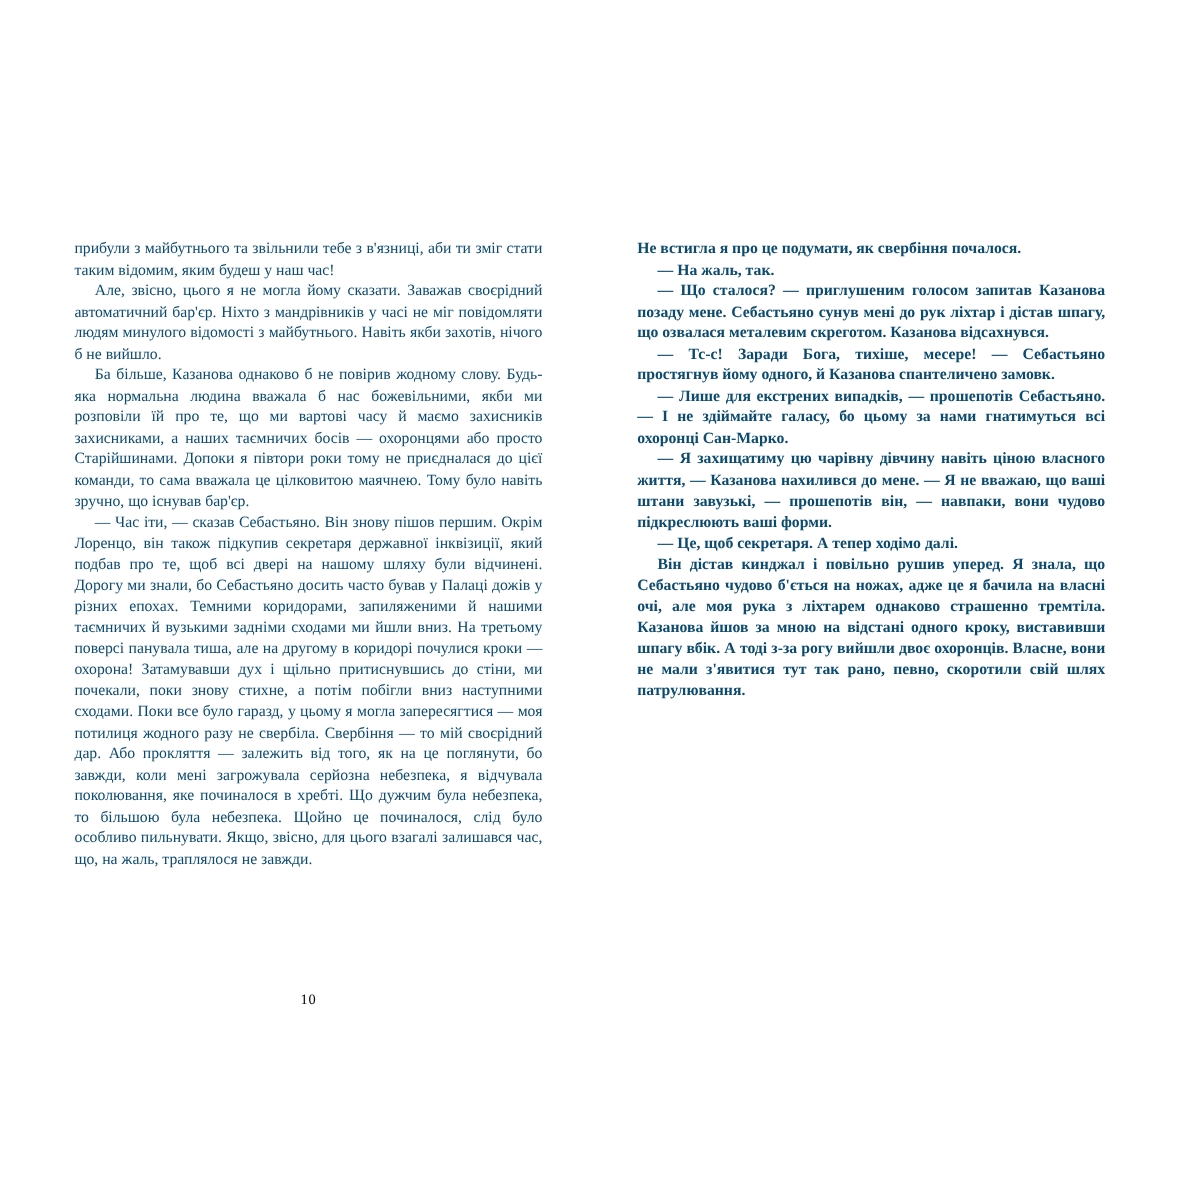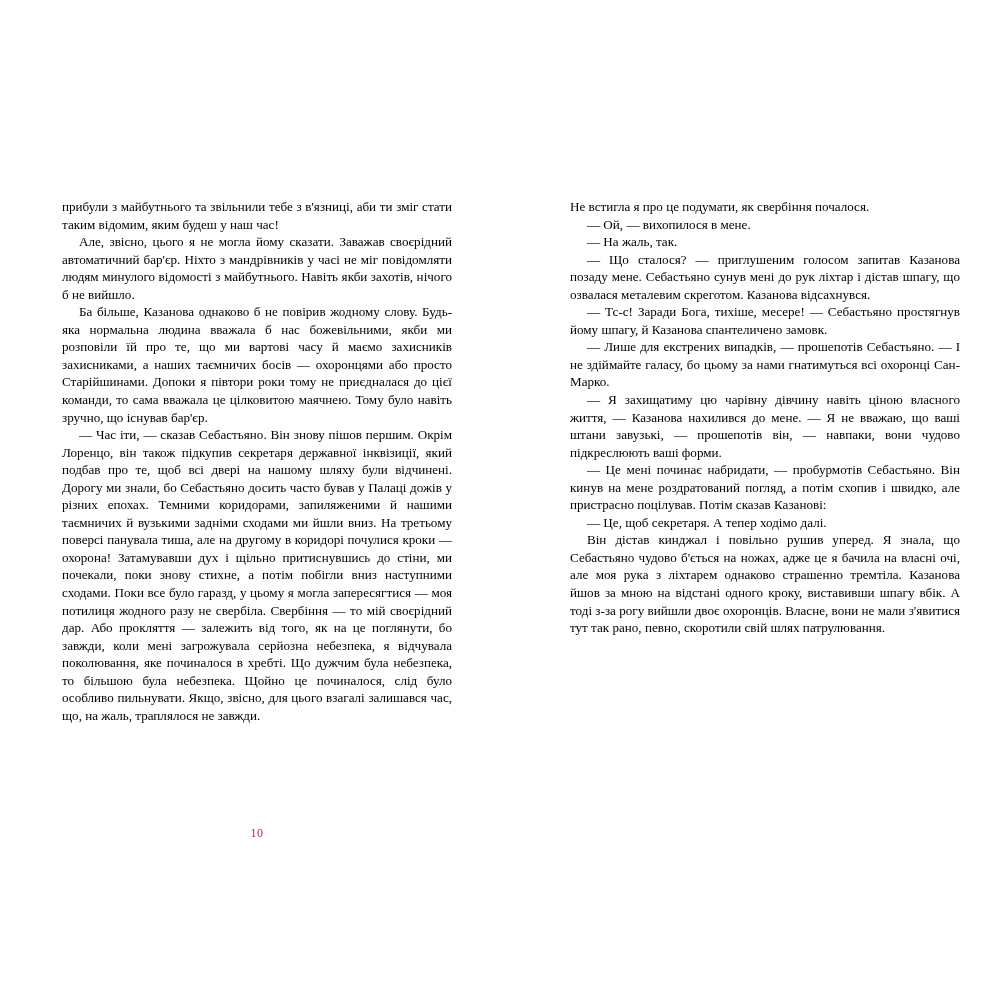--- a/index.html
+++ b/index.html
@@ -28,45 +28,45 @@
     top: 198px;
     width: 1000px;
     display: flex;
     justify-content: space-between;
   }
   .page {
     width: 390px;
     position: relative;
   }
   .page-left { margin-left: 62px; }
-  .page-right { margin-right: 40px; }
+  .page-right { margin-right: 79px; font-weight: bold; }
   .text-block {
     font-size: 13.1px;
     line-height: 17.55px;
     text-align: justify;
     text-justify: inter-word;
-    color: #000000;
+    color: #0c4a6e;
     -webkit-font-smoothing: antialiased;
   }
   .text-block p {
     margin: 0;
     text-indent: 17px;
     hyphens: manual;
   }
   .text-block p.noindent {
     text-indent: 0;
   }
   .folio {
     position: absolute;
     top: 628px;
     width: 100%;
     text-align: center;
     font-size: 12px;
     letter-spacing: 0.5px;
-    color: #be185d;
+    color: #000000;
   }
 </style>
 </head>
 <body>
 
 <div class="page-spread">
 
   <div class="columns">
 
     <div class="page page-left">
@@ -75,26 +75,24 @@
         <p>Але, звісно, цього я не могла йому сказати. Заважав своєрідний автоматичний бар'єр. Ніхто з мандрівників у часі не міг повідомляти людям минулого відомості з майбутнього. Навіть якби захотів, нічого б не вийшло.</p>
         <p>Ба більше, Казанова однаково б не повірив жодному слову. Будь-яка нормальна людина вважала б нас божевільними, якби ми розповіли їй про те, що ми вартові часу й маємо захисників захисниками, а наших таємничих босів — охоронцями або просто Старійшинами. Допоки я півтори роки тому не приєдналася до цієї команди, то сама вважала це цілковитою маячнею. Тому було навіть зручно, що існував бар'єр.</p>
         <p>— Час іти, — сказав Себастьяно. Він знову пішов першим. Окрім Лоренцо, він також підкупив секретаря державної інквізиції, який подбав про те, щоб всі двері на нашому шляху були відчинені. Дорогу ми знали, бо Себастьяно досить часто бував у Палаці дожів у різних епохах. Темними коридорами, запиляженими й нашими таємничих й вузькими задніми сходами ми йшли вниз. На третьому поверсі панувала тиша, але на другому в коридорі почулися кроки — охорона! Затамувавши дух і щільно притиснувшись до стіни, ми почекали, поки знову стихне, а потім побігли вниз наступними сходами. Поки все було гаразд, у цьому я могла запересягтися — моя потилиця жодного разу не свербіла. Свербіння — то мій своєрідний дар. Або прокляття — залежить від того, як на це поглянути, бо завжди, коли мені загрожувала серйозна небезпека, я відчувала поколювання, яке починалося в хребті. Що дужчим була небезпека, то більшою була небезпека. Щойно це починалося, слід було особливо пильнувати. Якщо, звісно, для цього взагалі залишався час, що, на жаль, траплялося не завжди.</p>
       </div>
       <div class="folio">10</div>
     </div>
 
     <div class="page page-right">
       <div class="text-block">
         <p class="noindent">Не встигла я про це подумати, як свербіння почалося.</p>
-        <p>— Ой, — вихопилося в мене.</p>
         <p>— На жаль, так.</p>
         <p>— Що сталося? — приглушеним голосом запитав Казанова позаду мене. Себастьяно сунув мені до рук ліхтар і дістав шпагу, що озвалася металевим скреготом. Казанова відсахнувся.</p>
-        <p>— Тс-с! Заради Бога, тихіше, месере! — Себастьяно простягнув йому шпагу, й Казанова спантеличено замовк.</p>
+        <p>— Тс-с! Заради Бога, тихіше, месере! — Себастьяно простягнув йому одного, й Казанова спантеличено замовк.</p>
         <p>— Лише для екстрених випадків, — прошепотів Себастьяно. — І не здіймайте галасу, бо цьому за нами гнатимуться всі охоронці Сан-Марко.</p>
         <p>— Я захищатиму цю чарівну дівчину навіть ціною власного життя, — Казанова нахилився до мене. — Я не вважаю, що ваші штани завузькі, — прошепотів він, — навпаки, вони чудово підкреслюють ваші форми.</p>
-        <p>— Це мені починає набридати, — пробурмотів Себастьяно. Він кинув на мене роздратований погляд, а потім схопив і швидко, але пристрасно поцілував. Потім сказав Казанові:</p>
         <p>— Це, щоб секретаря. А тепер ходімо далі.</p>
         <p>Він дістав кинджал і повільно рушив уперед. Я знала, що Себастьяно чудово б'ється на ножах, адже це я бачила на власні очі, але моя рука з ліхтарем однаково страшенно тремтіла. Казанова йшов за мною на відстані одного кроку, виставивши шпагу вбік. А тоді з-за рогу вийшли двоє охоронців. Власне, вони не мали з'явитися тут так рано, певно, скоротили свій шлях патрулювання.</p>
       </div>
     </div>
 
   </div>
 </div>
 
 </body></html>

